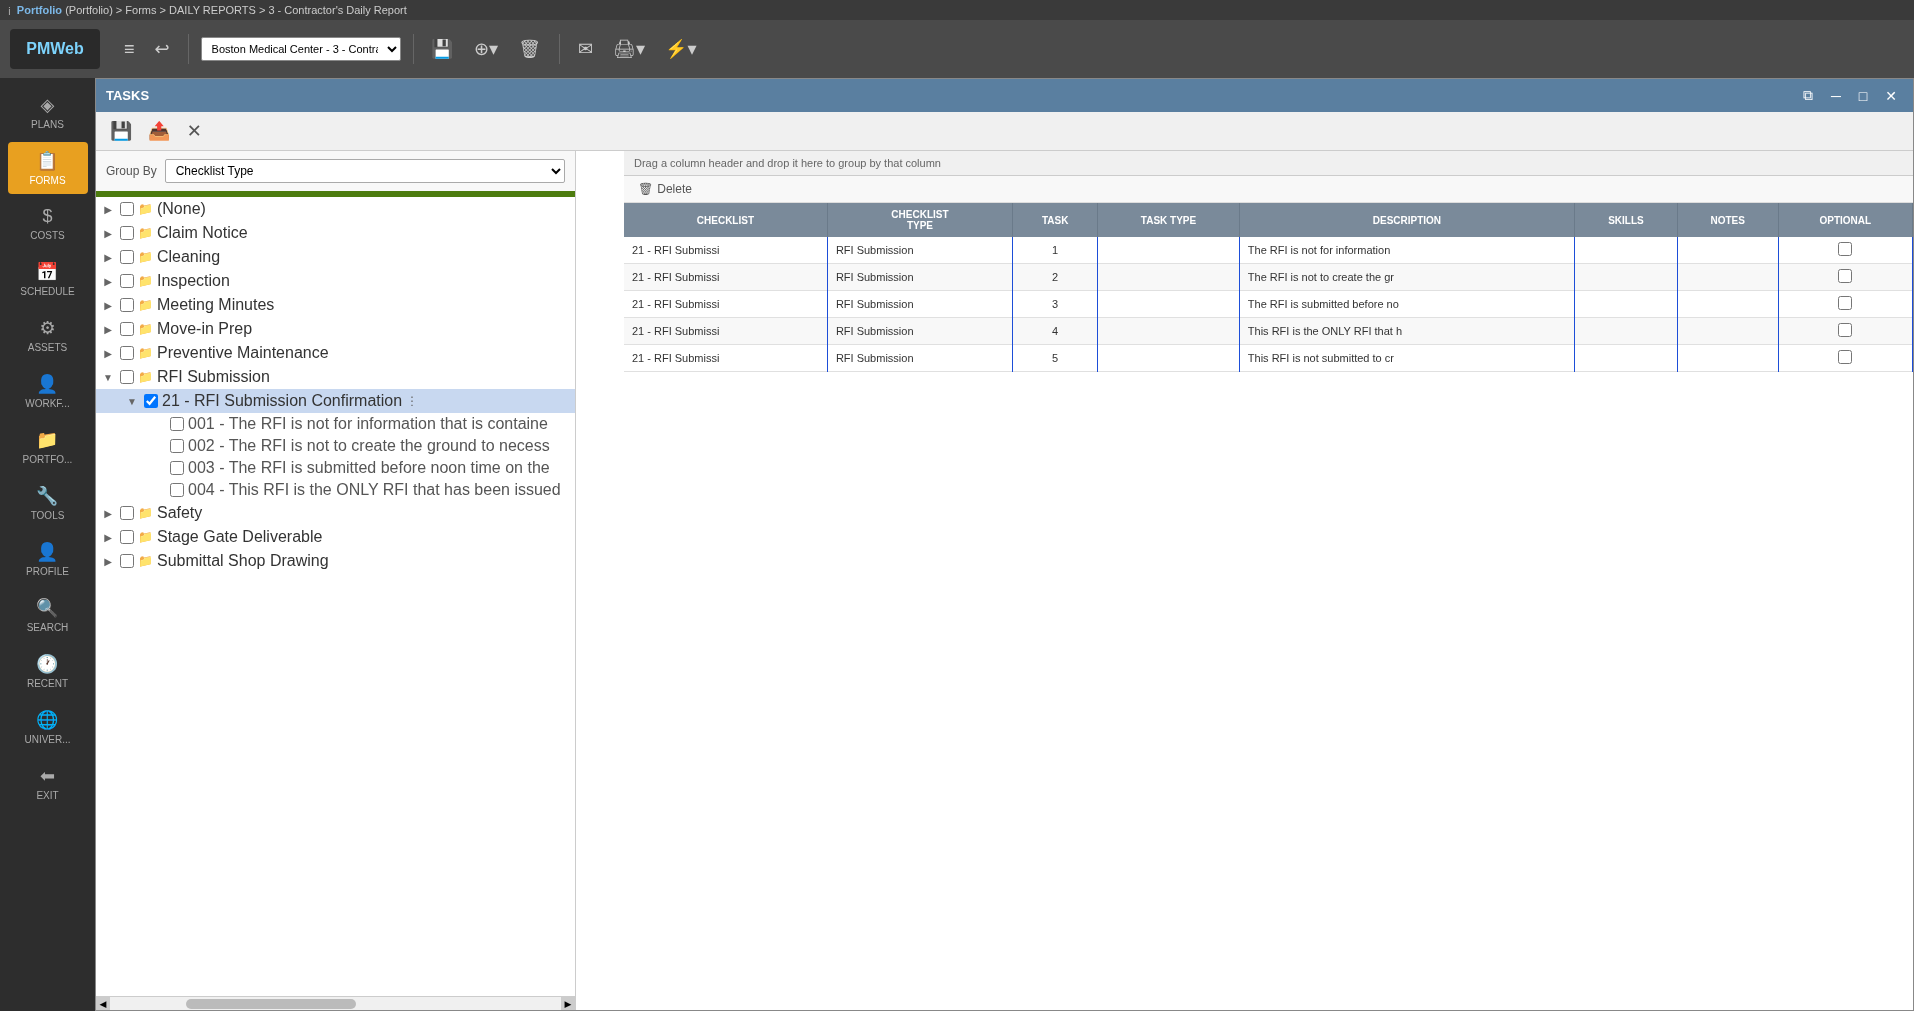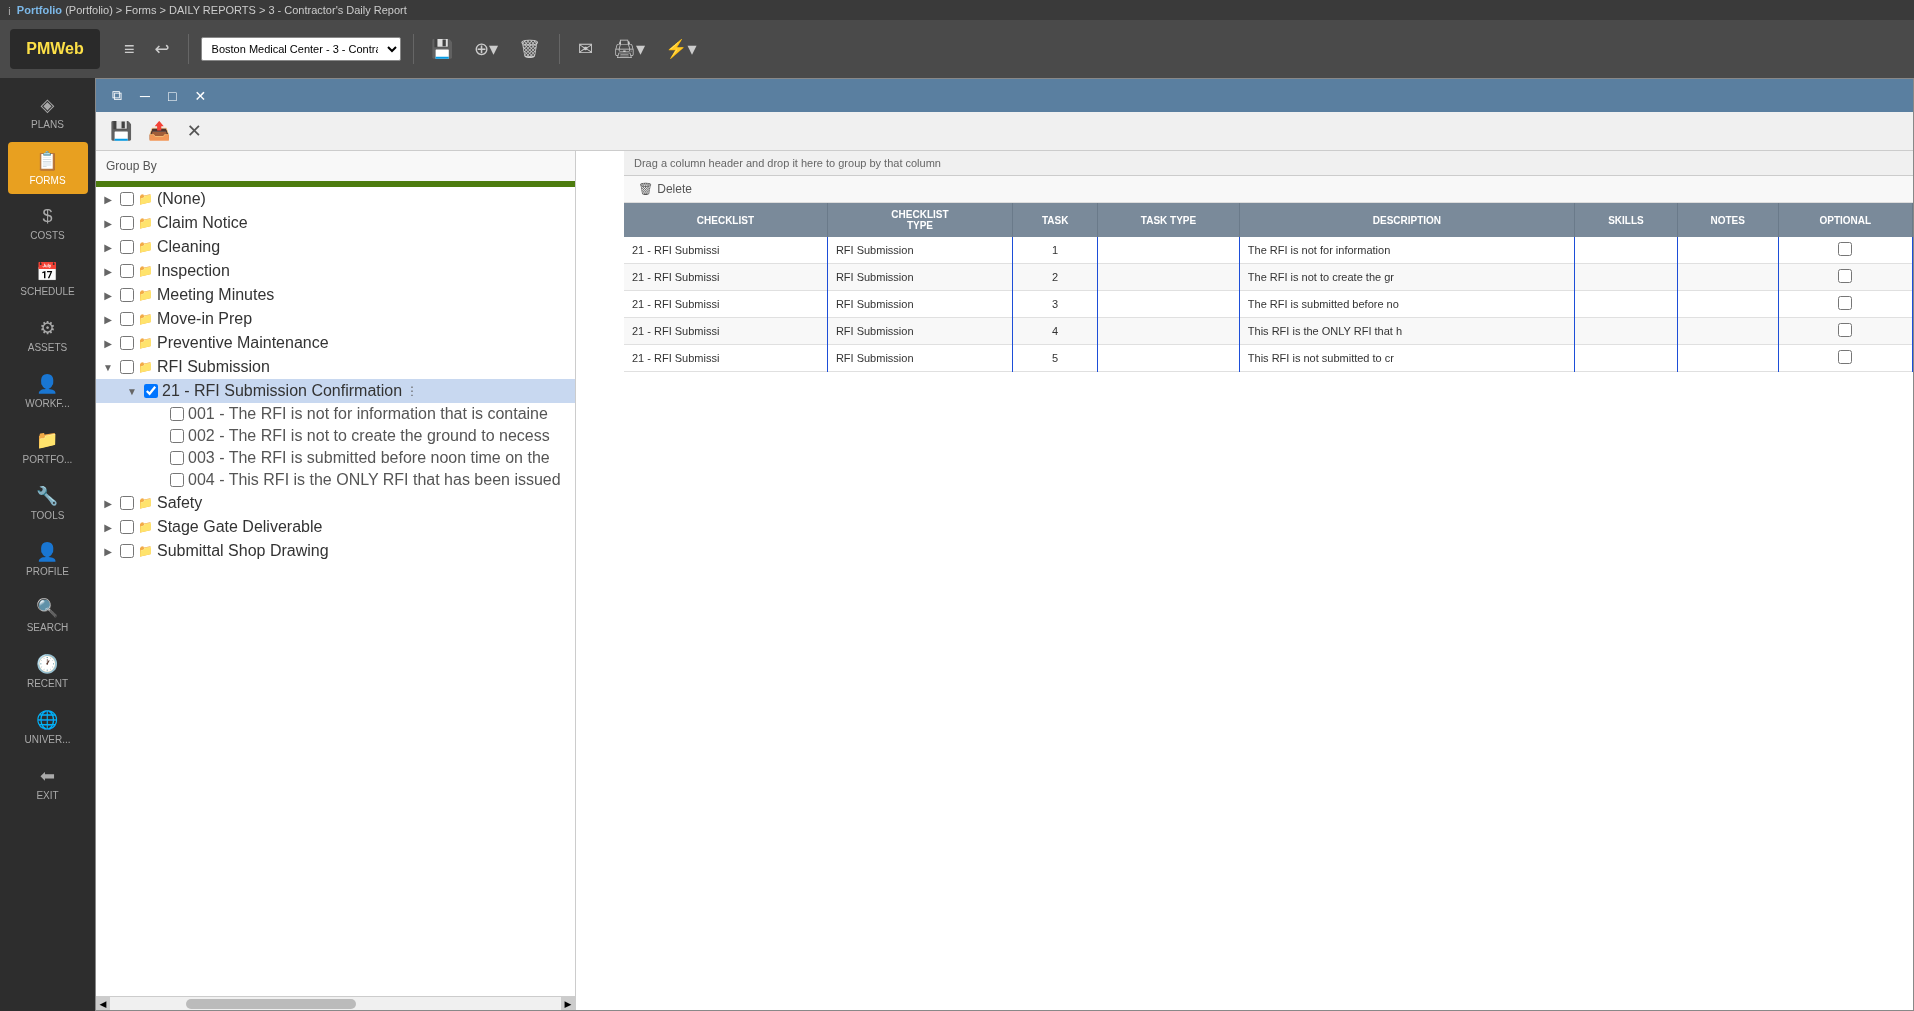--- a/index.html
+++ b/index.html
@@ -28,21 +28,21 @@
       gap: 8px;
     }
     .logo {
       width: 90px;
       height: 40px;
       background: #2a2a2a;
       border-radius: 4px;
       display: flex;
       align-items: center;
       justify-content: center;
-      color: #fde047;
+      color: #7dd3fc;
       font-weight: bold;
       font-size: 16px;
       margin-right: 10px;
     }
     .toolbar-btn {
       background: none;
       border: none;
       color: #ccc;
       cursor: pointer;
       padding: 4px 6px;
@@ -462,40 +462,44 @@
       <div class="tab">CLAUSES</div>
       <div class="tab">NOTES</div>
       <div class="tab">ATTACHMENTS (8)</div>
       <div class="tab">NOTIFICATIONS</div>
     </div>
 
     <div class="modal">
       <div class="modal-window">
 
         <div class="modal-titlebar">
+          <span class="title">TASKS</span>
           <div class="modal-titlebar-controls">
             <button class="modal-titlebar-btn" title="Restore">⧉</button>
             <button class="modal-titlebar-btn" title="Minimize">─</button>
             <button class="modal-titlebar-btn" title="Maximize">□</button>
             <button class="modal-titlebar-btn" title="Close">✕</button>
           </div>
         </div>
 
         <div class="modal-toolbar">
           <button class="modal-tool-btn" title="Save">💾</button>
           <button class="modal-tool-btn" title="Export">📤</button>
           <button class="modal-tool-btn" title="Cancel">✕</button>
         </div>
 
         <div class="modal-body">
 
           <div class="left-panel">
 
             <div class="group-by-row">
               <label class="group-by-label">Group By</label>
+              <select class="group-by-select">
+                <option>Checklist Type</option>
+              </select>
             </div>
 
             <div class="tree-panel">
 
               <div class="tree-item">
                 <span class="tree-toggle">▶</span>
                 <input type="checkbox" class="tree-checkbox" style="">
                 <span class="tree-folder-icon">📁</span>
                 <span class="tree-label">(None)</span>
               </div>

